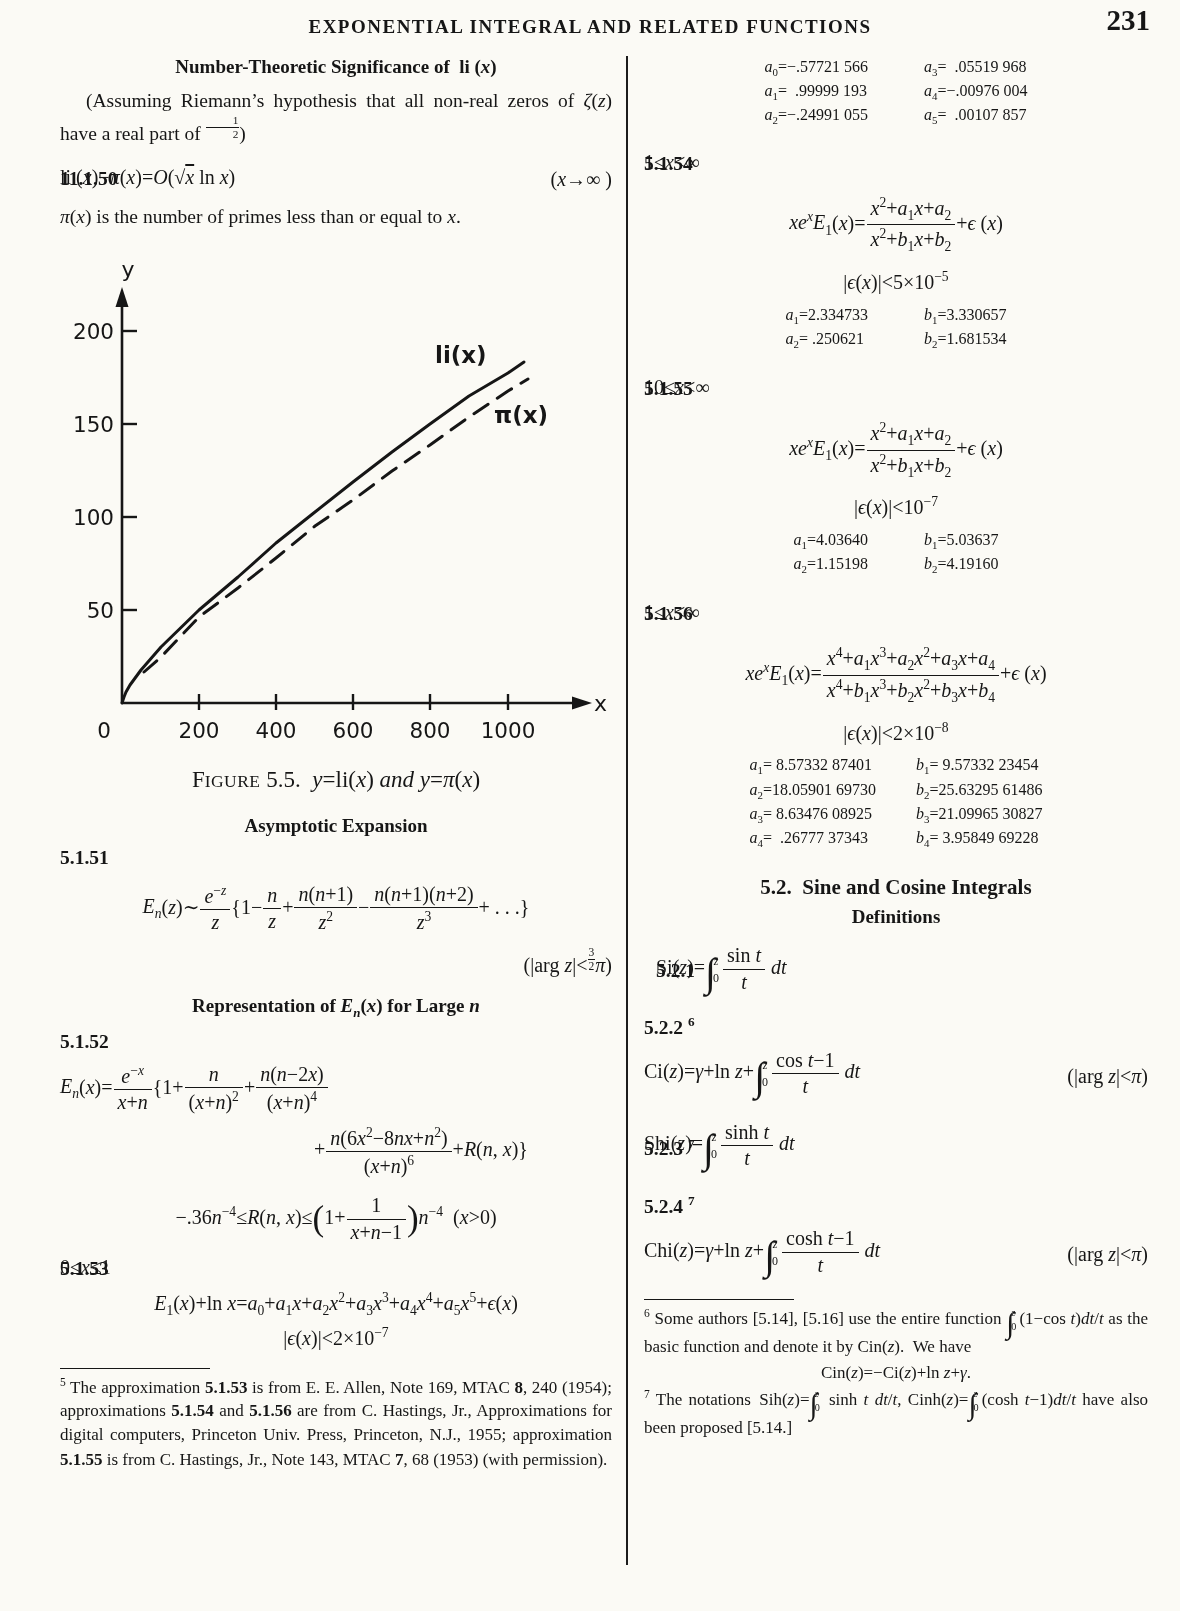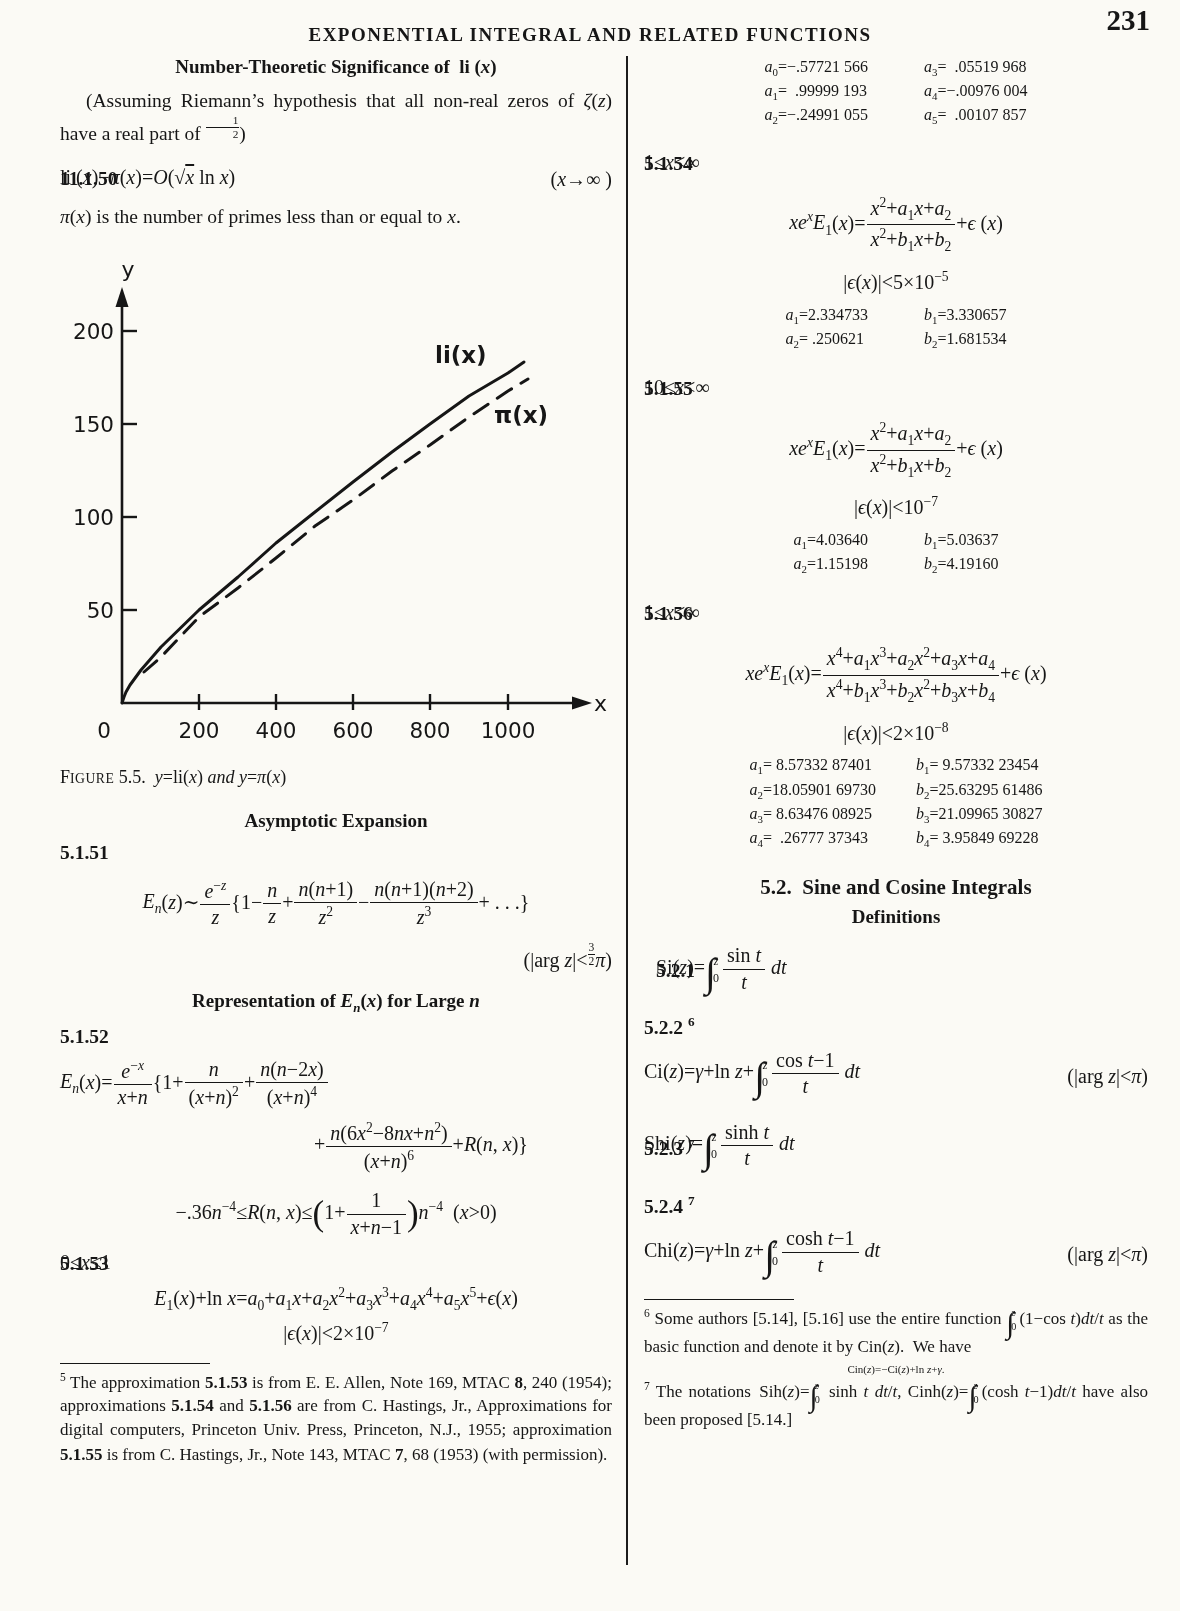--- a/index.html
+++ b/index.html
@@ -1,19 +1,19 @@
 <!DOCTYPE html>
 <html><head>
 <meta charset="utf-8">
 <style>
   html,body{margin:0;padding:0;background:#e9e7e1;}
   .page{position:relative;width:1180px;height:1611px;background:#fbfaf5;color:#161616;
         font-family:"Liberation Serif","DejaVu Serif",serif;overflow:hidden;}
   
-  .pagehead{position:relative;height:46px;padding-top:24px;}
+  .pagehead{position:relative;height:46px;padding-top:16px;}
   .ptitle{text-align:center;font-weight:700;font-size:19px;letter-spacing:1.5px;}
   .pageno{position:absolute;right:30px;top:4px;font-size:29px;font-weight:700;}
   
   .columns{position:absolute;top:52px;left:60px;right:30px;bottom:0;display:flex;}
   .col-left{width:552px;flex:none;}
   .divider{width:2px;background:#1c1c1c;margin:4px 16px 46px 14px;}
   .col-right{flex:1;min-width:0;padding-right:2px;}
   
   .subhead{font-weight:700;text-align:center;font-size:19px;margin:18px 0 10px;}
   .bighead{font-weight:700;text-align:center;font-size:21px;margin:26px 0 6px;}
@@ -41,27 +41,27 @@
   .ilim{display:inline-flex;flex-direction:column;justify-content:space-between;height:2.4em;
         vertical-align:middle;font-size:60%;line-height:1;margin:0 3px 0 -3px;}
   sup{font-size:68%;} sub{font-size:68%;}
   
   .coefs{display:grid;grid-template-columns:auto auto;justify-content:center;column-gap:56px;
          row-gap:4px;font-size:16px;margin:12px 0;}
   .coefs span{white-space:pre;}
   
   .fig{margin:20px 0 0;}
   .fig svg text{font-family:"DejaVu Sans","Liberation Sans",sans-serif;fill:#161616;}
-  .caption{text-align:left;font-size:18px;margin:12px 0 2px;}
+  .caption{text-align:center;font-size:23px;margin:12px 0 2px;}
   .sc{font-size:76%;letter-spacing:0.5px;}
   
   .fnrule{width:150px;border-top:1.7px solid #161616;margin:18px 0 6px;}
   .fn{font-size:17px;line-height:1.42;text-align:justify;margin:4px 0;}
   .fn .int{font-size:175%;}
-  .fnc{font-size:11px;text-align:center;margin:2px 0;}
+  .fnc{font-size:17px;text-align:center;margin:2px 0;}
 </style>
 </head>
 <body>
 
 <div class="page">
 
   <div class="pagehead">
     <div class="ptitle">EXPONENTIAL INTEGRAL AND RELATED FUNCTIONS</div>
     <div class="pageno">231</div>
   </div>

